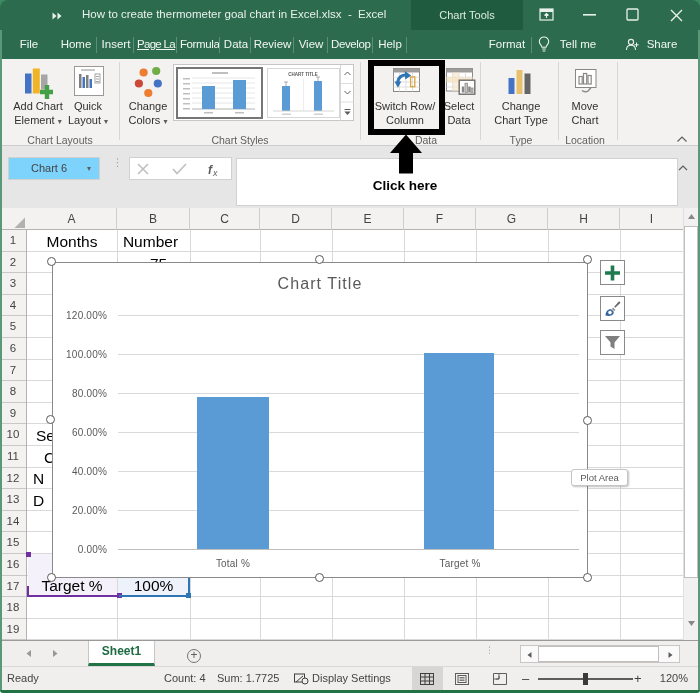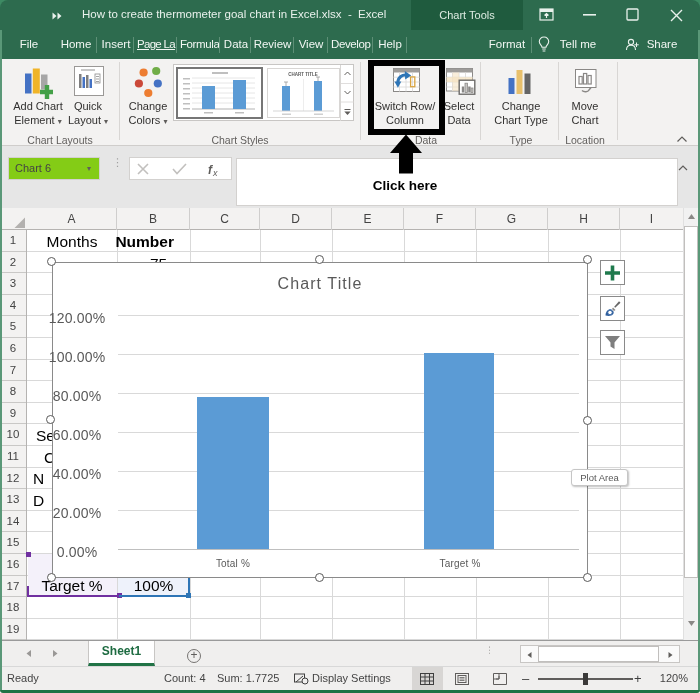--- a/index.html
+++ b/index.html
@@ -15,37 +15,37 @@
 .tsep{position:absolute;top:7px;height:16px;width:1px;background:#5d8f76;}
 #tabactive{position:absolute;left:410px;top:30px;width:73px;height:29px;background:#f5f4f2;color:#217346;font-size:11.5px;text-align:center;line-height:29px;}
 
 #ribbon{position:absolute;left:0;top:59px;width:700px;height:87px;background:#f3f2f1;border-bottom:1px solid #cfcdcb;}
 .glabel{position:absolute;top:75px;font-size:10.5px;color:#605e5c;text-align:center;white-space:nowrap;}
 .gsep{position:absolute;top:3px;height:78px;width:1px;background:#d8d6d4;}
 .btxt{position:absolute;font-size:11px;color:#323130;text-align:center;white-space:nowrap;line-height:13.5px;}
 .drop{font-size:8px;color:#5f5d5b;}
 
 #fbar{position:absolute;left:0;top:146px;width:700px;height:62px;background:#e6e6e6;}
-#namebox{position:absolute;left:8px;top:11px;width:92px;height:23px;background:#84cc16;border:1px solid #d3d1cf;font-size:11px;color:#444;line-height:21px;padding-left:6px;}
+#namebox{position:absolute;left:8px;top:11px;width:92px;height:23px;background:#7dd3fc;border:1px solid #d3d1cf;font-size:11px;color:#444;line-height:21px;padding-left:22px;}
 #fxbox{position:absolute;left:129px;top:11px;width:103px;height:23px;background:#fff;border:1px solid #d3d1cf;}
 #finput{position:absolute;left:236px;top:12px;width:442px;height:48px;background:#fff;border:1px solid #d3d1cf;}
 
 #grid{position:absolute;left:0;top:208px;width:683px;height:432px;background:#fff;}
 #colhead{position:absolute;left:0;top:0;width:683px;height:22px;background:#f3f2f1;border-bottom:1px solid #b5b3b1;}
 .ch{position:absolute;top:0;height:22px;line-height:22px;text-align:center;font-size:12px;color:#444;border-right:1px solid #cfcecd;}
 #rowhead{position:absolute;left:0;top:22px;width:27px;height:410px;background:#f3f2f1;border-right:1px solid #b5b3b1;}
 .rn{position:absolute;left:0;width:26px;height:21.6px;line-height:21.6px;text-align:center;font-size:11.5px;color:#444;}
 #cells{position:absolute;left:27px;top:22px;width:656px;height:410px;
  background-image:repeating-linear-gradient(to bottom,transparent 0px,transparent 20.6px,#d9d9d9 20.6px,#d9d9d9 21.6px);}
 .vline{position:absolute;top:22px;width:1px;height:410px;background:#d9d9d9;}
 .celltxt{position:absolute;font-size:15.5px;color:#000;}
 
 #chart{position:absolute;left:52px;top:262px;width:536px;height:316px;background:#fff;border:1px solid #8a8a8a;}
 .gridline{position:absolute;left:65px;width:461px;height:1px;background:#d9d9d9;}
-.ylab{position:absolute;right:480px;width:60px;text-align:center;font-size:14px;letter-spacing:0.2px;color:#595959;}
+.ylab{position:absolute;right:480px;width:60px;text-align:right;font-size:10px;letter-spacing:0.2px;color:#595959;}
 .bar{position:absolute;background:#5B9BD5;}
 .xlab{position:absolute;font-size:10px;letter-spacing:0.2px;color:#595959;text-align:center;width:80px;}
 .handle{position:absolute;width:9px;height:9px;border-radius:50%;background:#fff;border:1.5px solid #595959;}
 .cbtn{position:absolute;left:600px;width:25px;height:25px;background:#fff;border:1px solid #8a8a8a;}
 #tooltip{position:absolute;left:571px;top:469px;width:57px;height:17px;background:#fff;border:1px solid #c6c6c6;border-radius:3px;font-size:9.5px;color:#595959;text-align:center;line-height:15px;box-shadow:1px 1px 2px rgba(0,0,0,.25);}
 
 #blackbox{position:absolute;left:368px;top:60px;width:77px;height:75px;border:6px solid #000;}
 #clickhere{position:absolute;left:340px;top:178px;width:130px;text-align:center;font-size:13.5px;font-weight:bold;color:#000;}
 
 #vscroll{position:absolute;left:683px;top:208px;width:15px;height:432px;background:#f1f1f1;border-left:1px solid #e0e0e0;}
@@ -310,21 +310,21 @@
   <div class="vline" style="left:117px"></div>
   <div class="vline" style="left:190px"></div>
   <div class="vline" style="left:260px"></div>
   <div class="vline" style="left:332px"></div>
   <div class="vline" style="left:404px"></div>
   <div class="vline" style="left:476px"></div>
   <div class="vline" style="left:548px"></div>
   <div class="vline" style="left:620px"></div>
 
   <div class="celltxt" style="left:27px;top:25px;width:90px;text-align:center;font-weight:normal;">Months</div>
-  <div class="celltxt" style="left:101px;top:25px;width:73px;text-align:right;font-weight:bold;">Number</div>
+  <div class="celltxt" style="left:114px;top:25px;width:73px;text-align:center;font-weight:normal;">Number</div>
   <div class="celltxt" style="left:122px;top:47px;width:73px;text-align:center;">75</div>
   <div class="celltxt" style="left:36px;top:219px;">Se</div>
   <div class="celltxt" style="left:44px;top:241px;">C</div>
   <div class="celltxt" style="left:33px;top:262px;">N</div>
   <div class="celltxt" style="left:33px;top:284px;">D</div>
 
   <div class="abs" style="left:28px;top:346px;width:89px;height:41px;background:#f4f1fa;"></div>
   <div class="abs" style="left:118px;top:368px;width:70px;height:19px;background:#eef2fb;"></div>
   <div class="celltxt" style="left:27px;top:369px;width:90px;text-align:center;">Target %</div>
   <div class="celltxt" style="left:117px;top:369px;width:73px;text-align:center;">100%</div>

